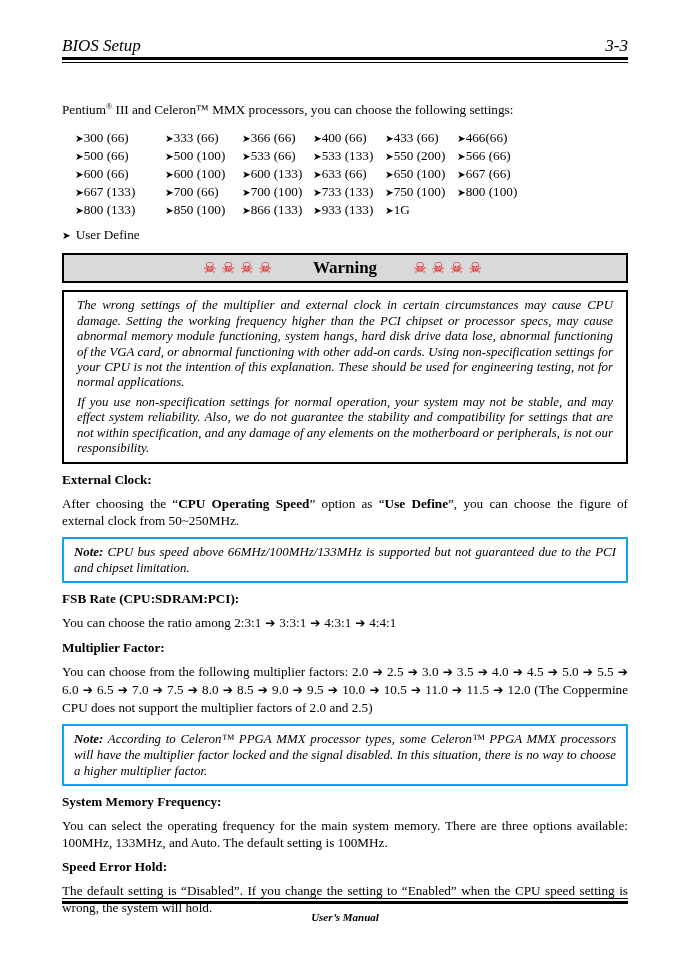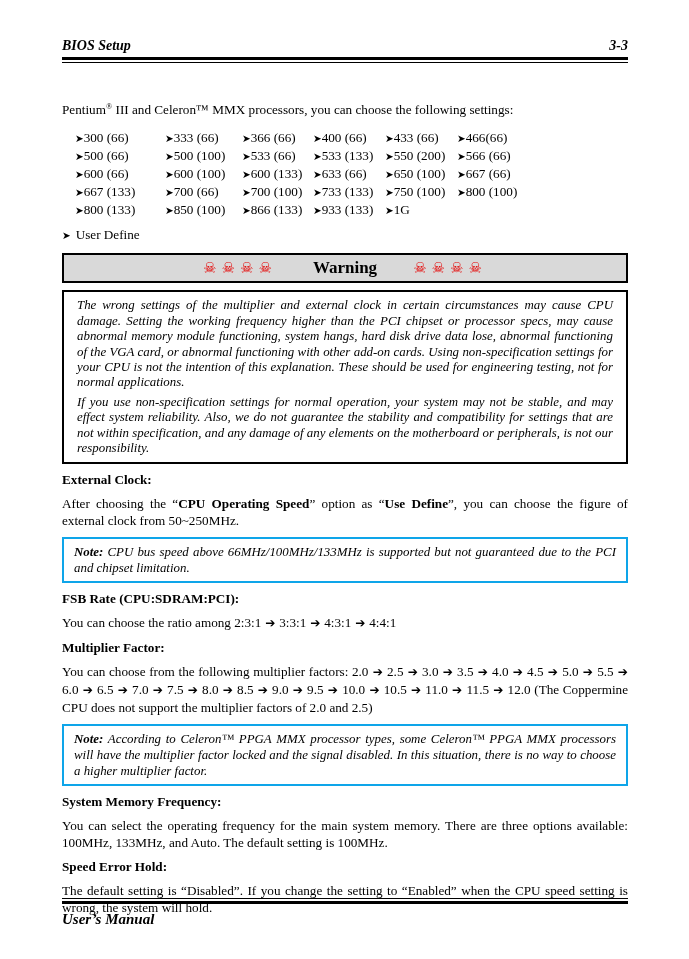--- a/index.html
+++ b/index.html
@@ -3,21 +3,21 @@
 <meta charset="utf-8">
 <style>
   html,body{margin:0;padding:0}
   body{
     width:689px;height:959px;position:relative;overflow:hidden;
     background:#ffffff;color:#000;
     font-family:"Liberation Serif",serif;font-size:13.2px;
   }
   .content{padding:38px 61px 0 62px}
   .page-header{display:flex;justify-content:space-between;align-items:center;
-    font-weight:bold;font-style:italic;font-size:14px;line-height:16px}
+    font-weight:normal;font-style:italic;font-size:17px;line-height:16px}
   .header-rule{margin-top:3px;height:2px;border-top:3px solid #000;border-bottom:1px solid #000}
   .intro{margin:35px 0 0;line-height:17px}
   sup{font-size:0.62em}
   .b{font-weight:bold}
   .arrow{font-family:"DejaVu Sans",sans-serif;font-size:0.78em}
   .seq-arrow{font-family:"DejaVu Sans",sans-serif;font-size:0.92em}
   .speed-grid{display:grid;grid-template-columns:90px 77px 71px 72px 72px auto;
     margin:11px 0 0 13px;line-height:17px}
   .user-define{font-weight:normal;margin-top:7px;line-height:17px}
   .user-define .arrow{margin-right:5px}
@@ -27,21 +27,21 @@
     letter-spacing:5px;line-height:1}
   .warning-title{font-weight:bold;font-size:17px}
   .warning-box{margin-top:7px;border:2px solid #000;padding:2px 13px;font-style:italic}
   .warning-box p{margin:4px 0;text-align:justify;line-height:15.4px;font-size:12.9px}
   .note-box{margin-top:8px;border:2px solid #0ea5e9;padding:2px 10px;font-style:italic}
   .note-box p{margin:3px 0;text-align:justify;line-height:16px;font-size:12.9px}
   .sec-h{font-weight:bold;font-size:13.2px;margin:7px 0 0;line-height:17px}
   .body-p{margin:7px 0 0;text-align:justify;line-height:17px}
   .footer{position:absolute;left:62px;right:61px;top:898px}
   .footer-rule{height:2px;border-top:1px solid #000;border-bottom:3px solid #000}
-  .footer-label{text-align:left;font-weight:bold;font-style:italic;margin-top:7px;font-size:15px}
+  .footer-label{text-align:center;font-weight:bold;font-style:italic;margin-top:7px;font-size:11px}
 </style>
 </head>
 <body>
 
 <div class="content">
 
   <div class="page-header">
     <span>BIOS Setup</span>
     <span>3-3</span>
   </div>

